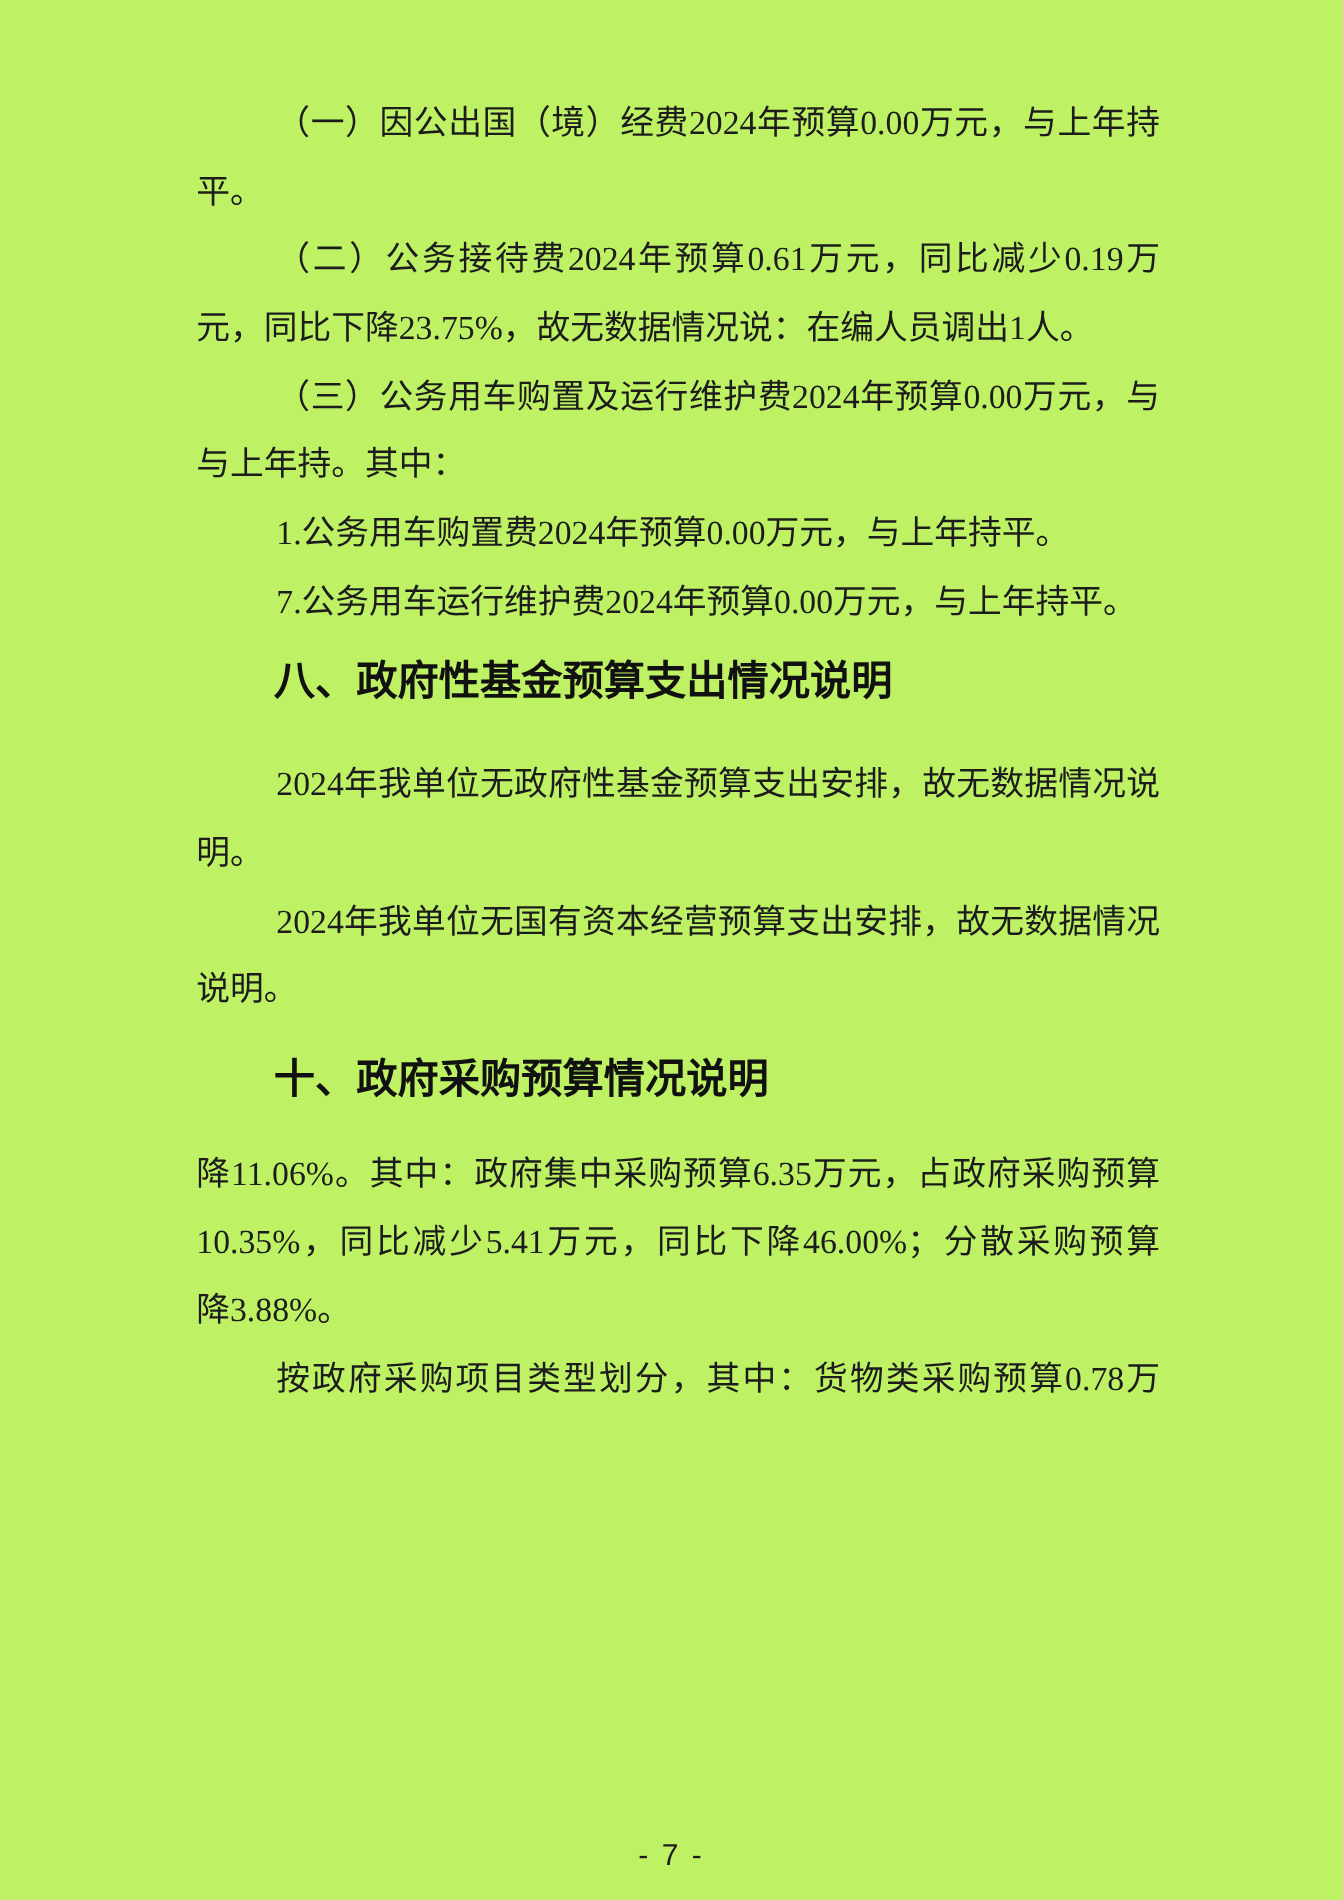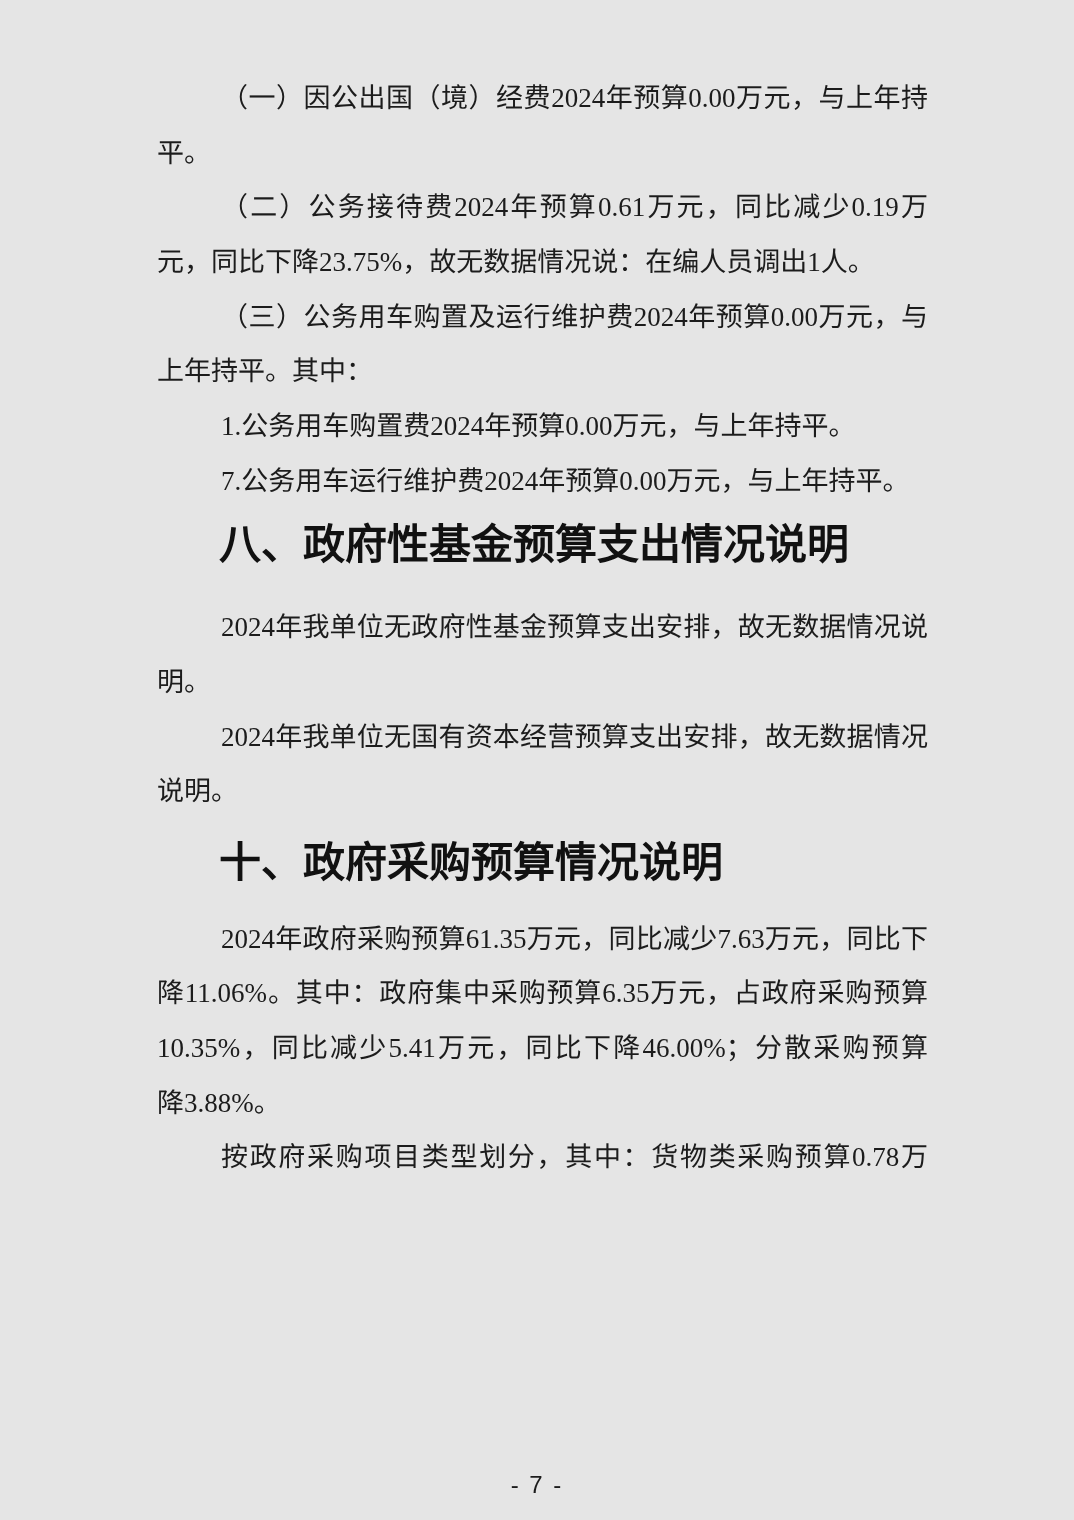--- a/index.html
+++ b/index.html
@@ -4,21 +4,21 @@
 <style>
   html, body {
     margin: 0;
     padding: 0;
     background: #ffffff;
   }
   .page {
     position: relative;
     width: 1074px;
     height: 1520px;
-    background: #e5e5e5;
+    background: #bef264;
     overflow: hidden;
     color: #1c1c1c;
   }
   .text-block {
     position: absolute;
     left: 157px;
     top: 71px;
     width: 771px;
   }
   .line {
@@ -33,21 +33,21 @@
     text-indent: 64px;
   }
   .line.stretch {
     text-align: justify;
     text-align-last: justify;
     text-justify: inter-character;
   }
   .heading {
     font-family: "Liberation Sans", "DejaVu Sans", sans-serif;
     font-weight: bold;
-    font-size: 42px;
+    font-size: 33px;
     line-height: 54.7px;
     height: 54.7px;
     padding-left: 62px;
     white-space: nowrap;
     color: #111111;
   }
   .heading.h-first { margin: 9px 0 28px 0; }
   .heading.h-mid   { margin: 19px 0 23px 0; }
   .heading.h-last  { margin: 17px 0 21px 0; }
   .footer {
@@ -69,37 +69,36 @@
 <div class="page">
   <div class="text-block">
 
     <div class="line indent stretch">（一）因公出国（境）经费2024年预算0.00万元，与上年持</div>
     <div class="line">平。</div>
 
     <div class="line indent stretch">（二）公务接待费2024年预算0.61万元，同比减少0.19万</div>
     <div class="line">元，同比下降23.75%，故无数据情况说：在编人员调出1人。</div>
 
     <div class="line indent stretch">（三）公务用车购置及运行维护费2024年预算0.00万元，与</div>
-    <div class="line">上年持平。其中：</div>
+    <div class="line">与上年持。其中：</div>
 
     <div class="line indent">1.公务用车购置费2024年预算0.00万元，与上年持平。</div>
     <div class="line indent">7.公务用车运行维护费2024年预算0.00万元，与上年持平。</div>
 
     <h2 class="heading h-first">八、政府性基金预算支出情况说明</h2>
 
     <div class="line indent stretch">2024年我单位无政府性基金预算支出安排，故无数据情况说</div>
     <div class="line">明。</div>
 
 
     <div class="line indent stretch">2024年我单位无国有资本经营预算支出安排，故无数据情况</div>
     <div class="line">说明。</div>
 
     <h2 class="heading h-last">十、政府采购预算情况说明</h2>
 
-    <div class="line indent stretch">2024年政府采购预算61.35万元，同比减少7.63万元，同比下</div>
     <div class="line stretch">降11.06%。其中：政府集中采购预算6.35万元，占政府采购预算</div>
     <div class="line stretch">10.35%，同比减少5.41万元，同比下降46.00%；分散采购预算</div>
     <div class="line">降3.88%。</div>
 
     <div class="line indent stretch">按政府采购项目类型划分，其中：货物类采购预算0.78万</div>
 
   </div>
 
   <div class="footer">- 7 -</div>
 </div>

